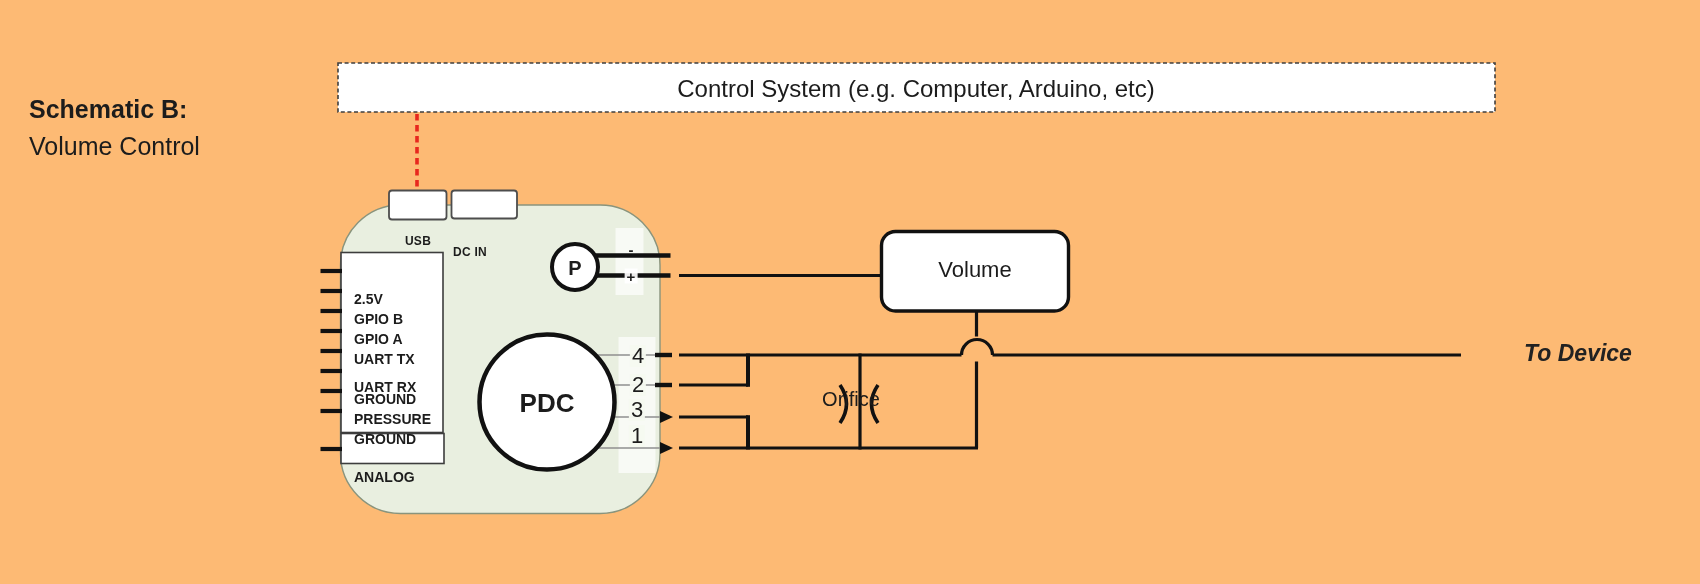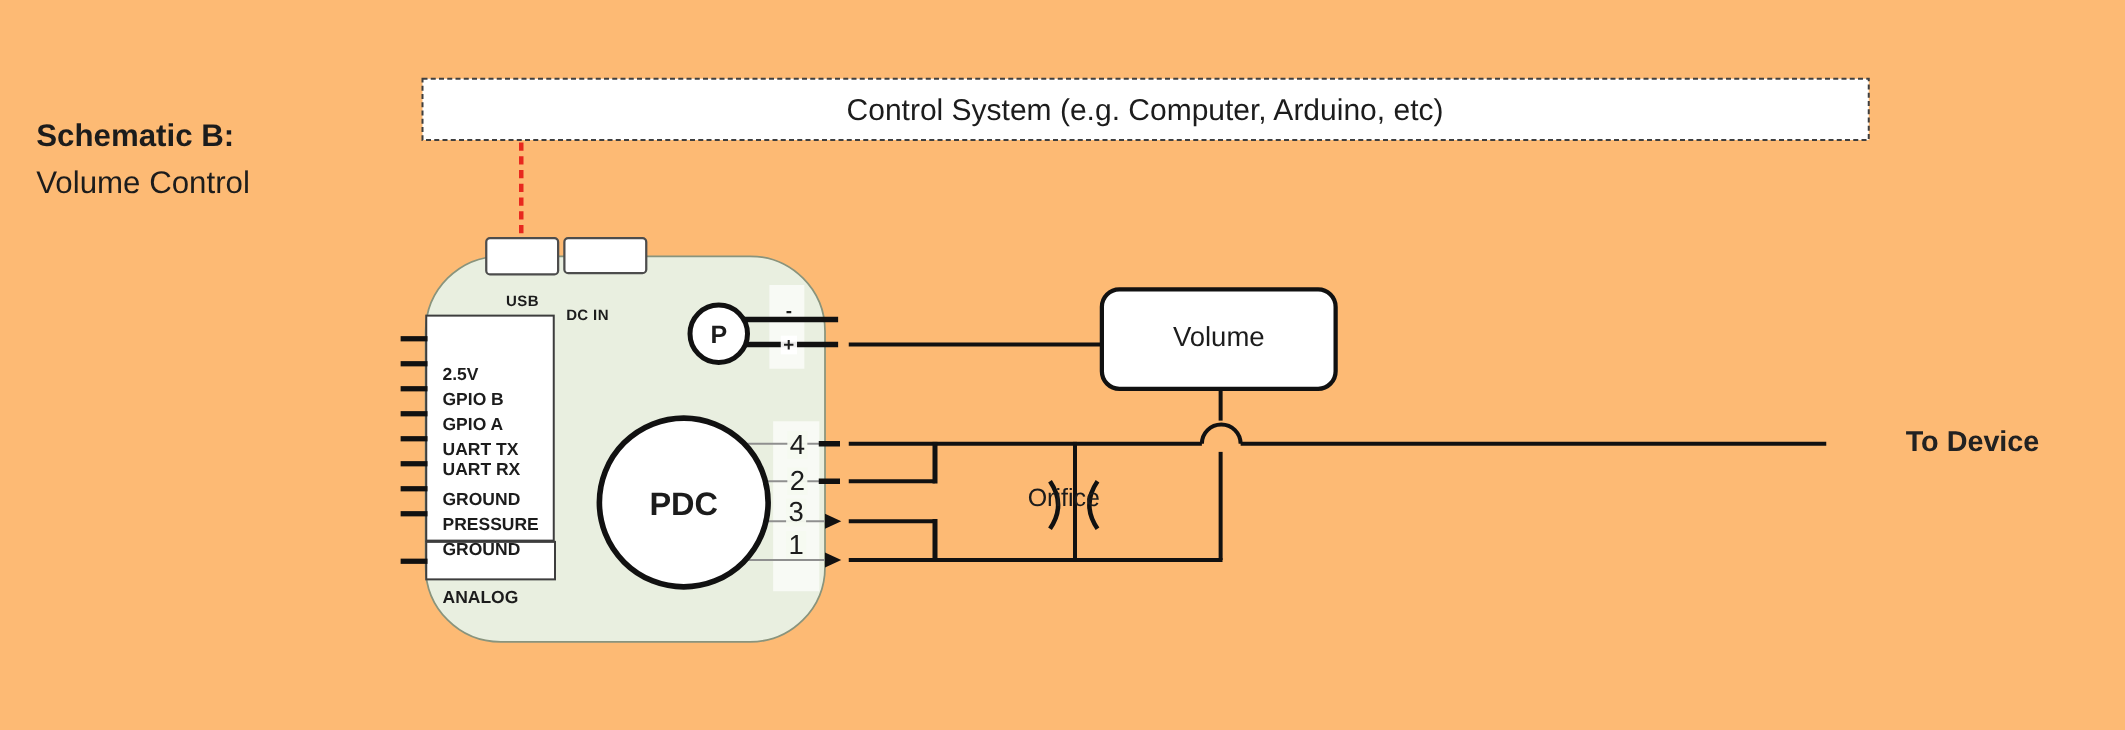--- a/index.html
+++ b/index.html
@@ -9,33 +9,33 @@
   .t{position:absolute;white-space:nowrap;color:#1c1c1c;line-height:1;}
   .c{transform:translate(-50%,-50%);}
   .vc{transform:translateY(-50%);margin-top:28px;}
   .title-h{left:29px;top:97px;font-size:25px;font-weight:bold;}
   .title-s{left:29px;top:134px;font-size:25px;}
   .ctrl{left:916px;top:89px;font-size:24px;}
   .usb{left:418px;top:205px;font-size:12px;font-weight:bold;letter-spacing:.3px;margin-top:36px;}
   .dcin{left:470px;top:204px;font-size:12px;font-weight:bold;letter-spacing:.3px;margin-top:48px;}
   .pin{left:354px;font-size:14px;font-weight:bold;}
   .p0{top:271px}.p1{top:291px}.p2{top:311px}.p3{top:331px}
-  .p4{top:347px}.p5{top:371px}.p6{top:391px}.p7{top:411px}
+  .p4{top:359px}.p5{top:371px}.p6{top:391px}.p7{top:411px}
   .extern{left:354px;top:449px;font-size:14px;font-weight:bold;}
   .plabel{left:575px;top:268px;font-size:20px;font-weight:bold;}
   .minus{left:631px;top:249px;font-size:15px;font-weight:bold;}
   .plus{left:631px;top:276px;font-size:15px;font-weight:bold;
         background:rgba(255,255,255,.92);padding:0 2px;}
   .pdclabel{left:547px;top:403px;font-size:26px;font-weight:bold;}
   .num{font-size:22px;background:rgba(246,250,240,.95);padding:0 2px;}
   .n0{left:638px;top:356px}.n1{left:638px;top:385px}
   .n2{left:637px;top:410px}.n3{left:637px;top:436px}
   .orifice{left:810px;top:399px;font-size:20px;margin-left:41px;}
   .volume{left:975px;top:270px;font-size:22px;}
-  .todevice{left:1578px;top:353px;font-size:23px;font-weight:600;color:#222;}
+  .todevice{left:1578px;top:353px;font-size:23px;font-style:italic;font-weight:600;color:#222;}
 </style>
 </head>
 <body>
 
 <div class="stage">
 
   <svg width="1700" height="584" viewBox="0 0 1700 584">
 
     <rect x="338" y="63" width="1157" height="49" fill="#ffffff" stroke="#3f3f3f" stroke-width="1.6" stroke-dasharray="4 2.6"></rect>
 

